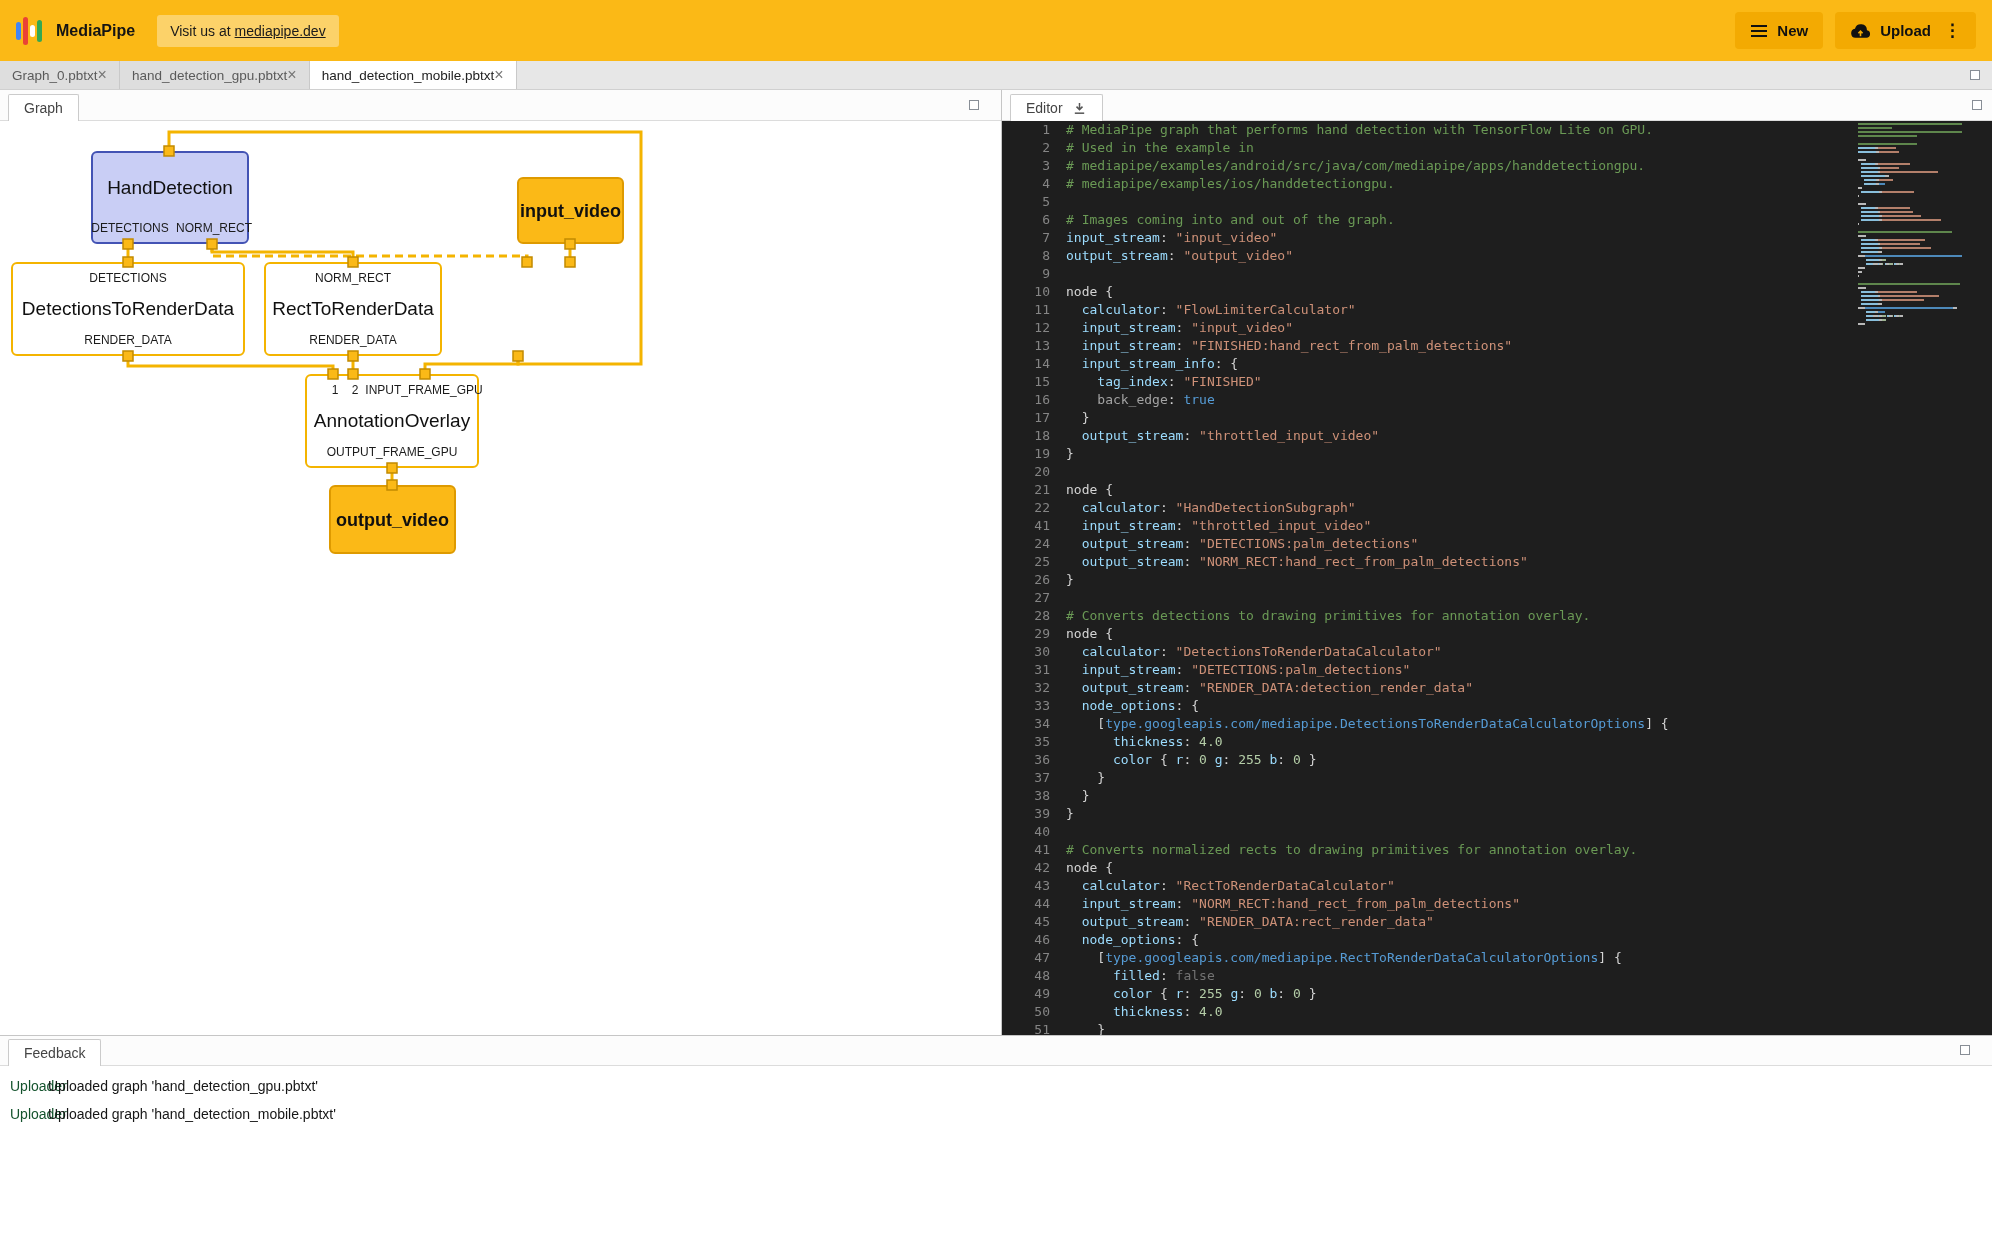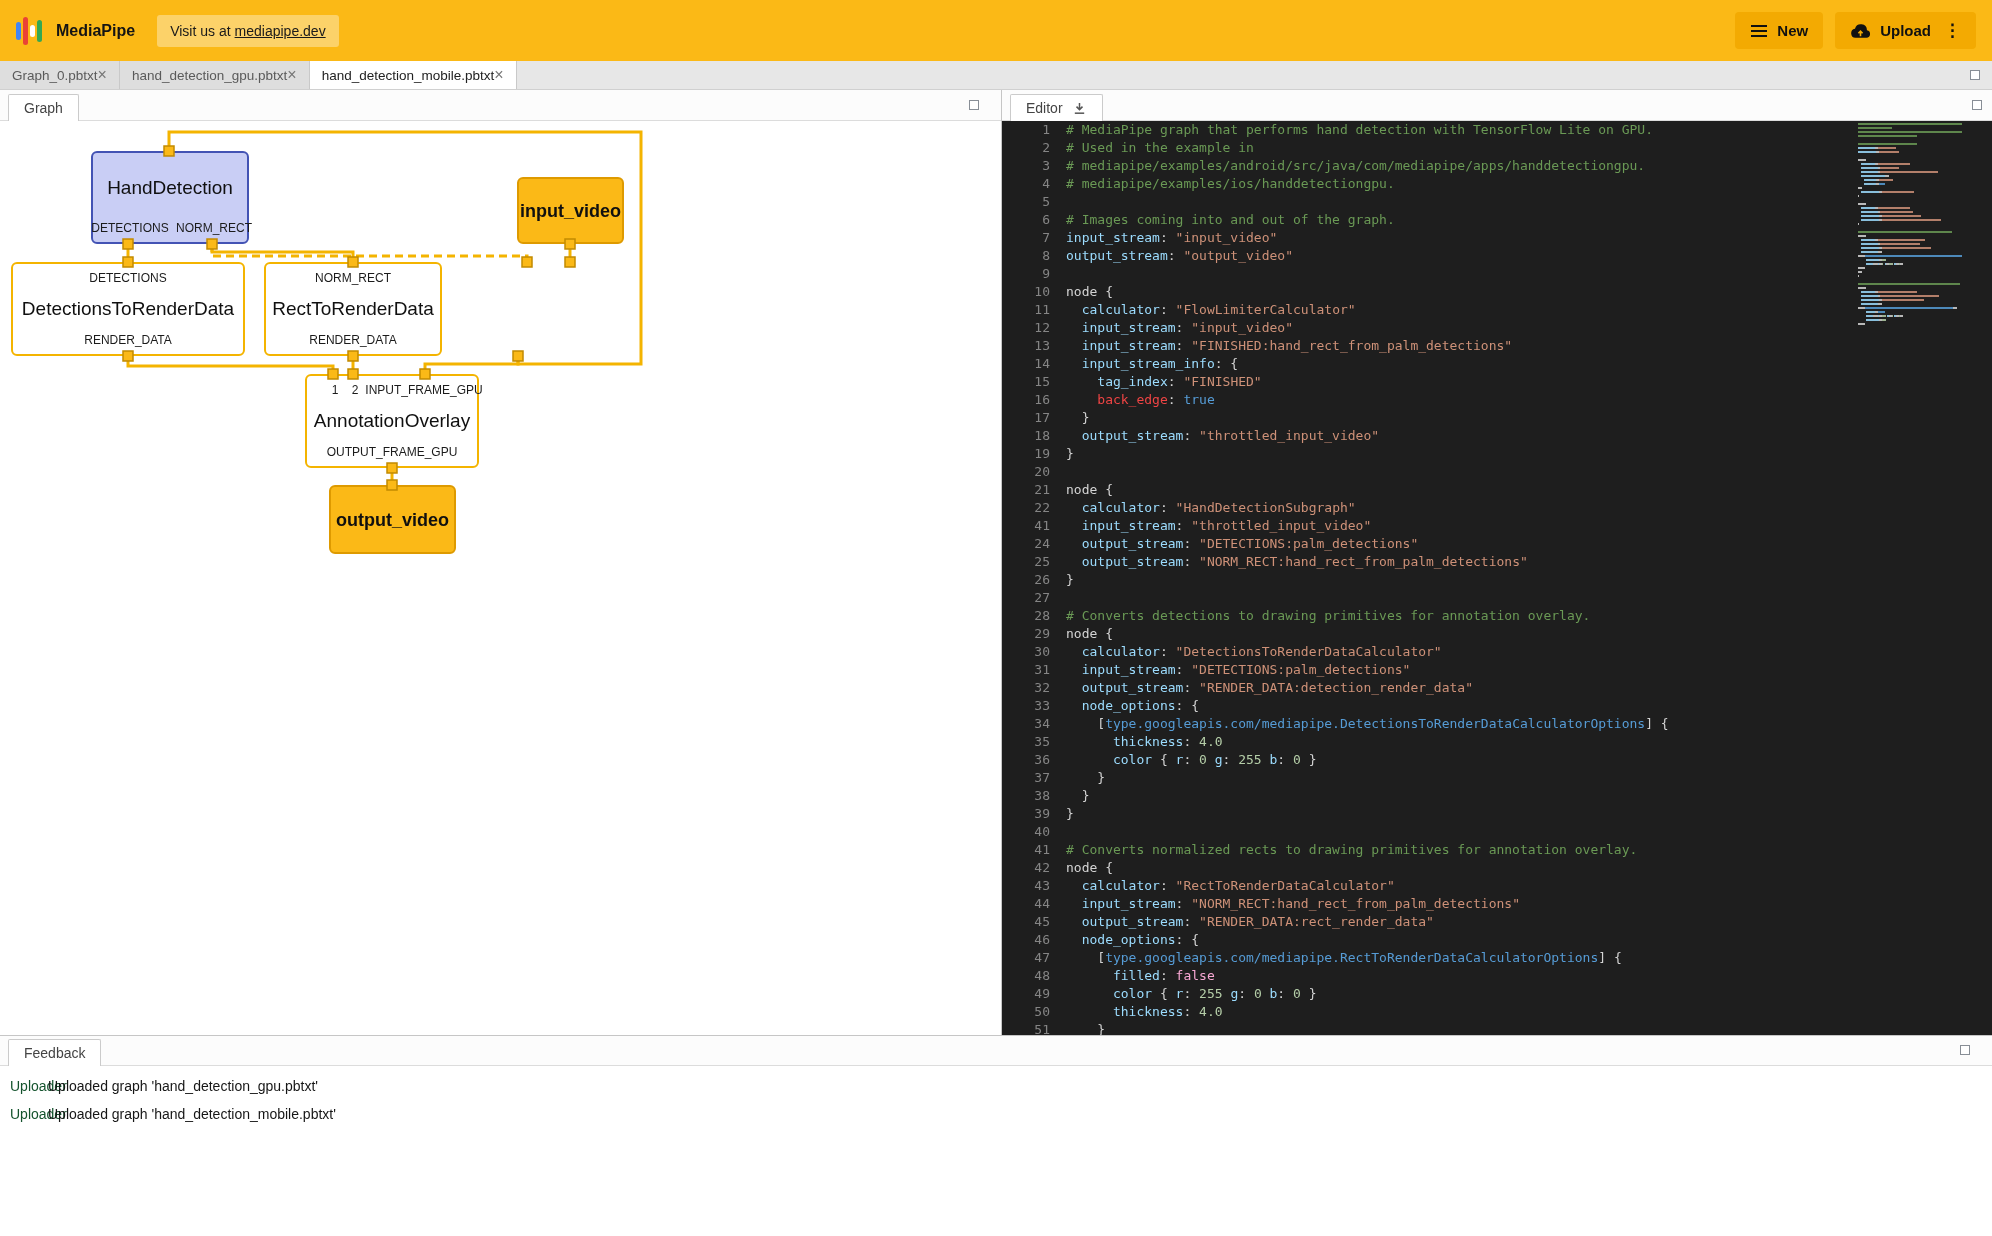--- a/index.html
+++ b/index.html
@@ -214,21 +214,21 @@
         <div class="code-line"><span class="ln">6</span><span style="color: rgb(106, 153, 85);"># Images coming into and out of the graph.</span></div>
         <div class="code-line"><span class="ln">7</span><span style="color: rgb(156, 220, 254);">input_stream</span><span style="color: rgb(212, 212, 212);">: </span><span style="color: rgb(206, 145, 120);">"input_video"</span></div>
         <div class="code-line"><span class="ln">8</span><span style="color: rgb(156, 220, 254);">output_stream</span><span style="color: rgb(212, 212, 212);">: </span><span style="color: rgb(206, 145, 120);">"output_video"</span></div>
         <div class="code-line"><span class="ln">9</span></div>
         <div class="code-line"><span class="ln">10</span><span style="color: rgb(212, 212, 212);">node {</span></div>
         <div class="code-line"><span class="ln">11</span><span style="color: rgb(212, 212, 212);">  </span><span style="color: rgb(156, 220, 254);">calculator</span><span style="color: rgb(212, 212, 212);">: </span><span style="color: rgb(206, 145, 120);">"FlowLimiterCalculator"</span></div>
         <div class="code-line"><span class="ln">12</span><span style="color: rgb(212, 212, 212);">  </span><span style="color: rgb(156, 220, 254);">input_stream</span><span style="color: rgb(212, 212, 212);">: </span><span style="color: rgb(206, 145, 120);">"input_video"</span></div>
         <div class="code-line"><span class="ln">13</span><span style="color: rgb(212, 212, 212);">  </span><span style="color: rgb(156, 220, 254);">input_stream</span><span style="color: rgb(212, 212, 212);">: </span><span style="color: rgb(206, 145, 120);">"FINISHED:hand_rect_from_palm_detections"</span></div>
         <div class="code-line"><span class="ln">14</span><span style="color: rgb(212, 212, 212);">  </span><span style="color: rgb(156, 220, 254);">input_stream_info</span><span style="color: rgb(212, 212, 212);">: {</span></div>
         <div class="code-line"><span class="ln">15</span><span style="color: rgb(212, 212, 212);">    </span><span style="color: rgb(156, 220, 254);">tag_index</span><span style="color: rgb(212, 212, 212);">: </span><span style="color: rgb(206, 145, 120);">"FINISHED"</span></div>
-        <div class="code-line"><span class="ln">16</span><span style="color: rgb(212, 212, 212);">    </span><span style="color: #ef4444;">back_edge</span><span style="color: rgb(212, 212, 212);">: </span><span style="color: rgb(86, 156, 214);">true</span></div>
+        <div class="code-line"><span class="ln">16</span><span style="color: rgb(212, 212, 212);">    </span><span style="color: #a3a3a3;">back_edge</span><span style="color: rgb(212, 212, 212);">: </span><span style="color: rgb(86, 156, 214);">true</span></div>
         <div class="code-line"><span class="ln">17</span><span style="color: rgb(212, 212, 212);">  }</span></div>
         <div class="code-line"><span class="ln">18</span><span style="color: rgb(212, 212, 212);">  </span><span style="color: rgb(156, 220, 254);">output_stream</span><span style="color: rgb(212, 212, 212);">: </span><span style="color: rgb(206, 145, 120);">"throttled_input_video"</span></div>
         <div class="code-line"><span class="ln">19</span><span style="color: rgb(212, 212, 212);">}</span></div>
         <div class="code-line"><span class="ln">20</span></div>
         <div class="code-line"><span class="ln">21</span><span style="color: rgb(212, 212, 212);">node {</span></div>
         <div class="code-line"><span class="ln">22</span><span style="color: rgb(212, 212, 212);">  </span><span style="color: rgb(156, 220, 254);">calculator</span><span style="color: rgb(212, 212, 212);">: </span><span style="color: rgb(206, 145, 120);">"HandDetectionSubgraph"</span></div>
         <div class="code-line"><span class="ln">41</span><span style="color: rgb(212, 212, 212);">  </span><span style="color: rgb(156, 220, 254);">input_stream</span><span style="color: rgb(212, 212, 212);">: </span><span style="color: rgb(206, 145, 120);">"throttled_input_video"</span></div>
         <div class="code-line"><span class="ln">24</span><span style="color: rgb(212, 212, 212);">  </span><span style="color: rgb(156, 220, 254);">output_stream</span><span style="color: rgb(212, 212, 212);">: </span><span style="color: rgb(206, 145, 120);">"DETECTIONS:palm_detections"</span></div>
         <div class="code-line"><span class="ln">25</span><span style="color: rgb(212, 212, 212);">  </span><span style="color: rgb(156, 220, 254);">output_stream</span><span style="color: rgb(212, 212, 212);">: </span><span style="color: rgb(206, 145, 120);">"NORM_RECT:hand_rect_from_palm_detections"</span></div>
         <div class="code-line"><span class="ln">26</span><span style="color: rgb(212, 212, 212);">}</span></div>
@@ -246,21 +246,21 @@
         <div class="code-line"><span class="ln">38</span><span style="color: rgb(212, 212, 212);">  }</span></div>
         <div class="code-line"><span class="ln">39</span><span style="color: rgb(212, 212, 212);">}</span></div>
         <div class="code-line"><span class="ln">40</span></div>
         <div class="code-line"><span class="ln">41</span><span style="color: rgb(106, 153, 85);"># Converts normalized rects to drawing primitives for annotation overlay.</span></div>
         <div class="code-line"><span class="ln">42</span><span style="color: rgb(212, 212, 212);">node {</span></div>
         <div class="code-line"><span class="ln">43</span><span style="color: rgb(212, 212, 212);">  </span><span style="color: rgb(156, 220, 254);">calculator</span><span style="color: rgb(212, 212, 212);">: </span><span style="color: rgb(206, 145, 120);">"RectToRenderDataCalculator"</span></div>
         <div class="code-line"><span class="ln">44</span><span style="color: rgb(212, 212, 212);">  </span><span style="color: rgb(156, 220, 254);">input_stream</span><span style="color: rgb(212, 212, 212);">: </span><span style="color: rgb(206, 145, 120);">"NORM_RECT:hand_rect_from_palm_detections"</span></div>
         <div class="code-line"><span class="ln">45</span><span style="color: rgb(212, 212, 212);">  </span><span style="color: rgb(156, 220, 254);">output_stream</span><span style="color: rgb(212, 212, 212);">: </span><span style="color: rgb(206, 145, 120);">"RENDER_DATA:rect_render_data"</span></div>
         <div class="code-line"><span class="ln">46</span><span style="color: rgb(212, 212, 212);">  </span><span style="color: rgb(156, 220, 254);">node_options</span><span style="color: rgb(212, 212, 212);">: {</span></div>
         <div class="code-line"><span class="ln">47</span><span style="color: rgb(212, 212, 212);">    [</span><span style="color: rgb(86, 156, 214);">type.googleapis.com/mediapipe.RectToRenderDataCalculatorOptions</span><span style="color: rgb(212, 212, 212);">] {</span></div>
-        <div class="code-line"><span class="ln">48</span><span style="color: rgb(212, 212, 212);">      </span><span style="color: rgb(156, 220, 254);">filled</span><span style="color: rgb(212, 212, 212);">: </span><span style="color: #f9a8d4;">false</span></div>
+        <div class="code-line"><span class="ln">48</span><span style="color: rgb(212, 212, 212);">      </span><span style="color: rgb(156, 220, 254);">filled</span><span style="color: rgb(212, 212, 212);">: </span><span style="color: #737373;">false</span></div>
         <div class="code-line"><span class="ln">49</span><span style="color: rgb(212, 212, 212);">      </span><span style="color: rgb(156, 220, 254);">color</span><span style="color: rgb(212, 212, 212);"> { </span><span style="color: rgb(156, 220, 254);">r</span><span style="color: rgb(212, 212, 212);">: </span><span style="color: rgb(181, 206, 168);">255</span><span style="color: rgb(212, 212, 212);"> </span><span style="color: rgb(156, 220, 254);">g</span><span style="color: rgb(212, 212, 212);">: </span><span style="color: rgb(181, 206, 168);">0</span><span style="color: rgb(212, 212, 212);"> </span><span style="color: rgb(156, 220, 254);">b</span><span style="color: rgb(212, 212, 212);">: </span><span style="color: rgb(181, 206, 168);">0</span><span style="color: rgb(212, 212, 212);"> }</span></div>
         <div class="code-line"><span class="ln">50</span><span style="color: rgb(212, 212, 212);">      </span><span style="color: rgb(156, 220, 254);">thickness</span><span style="color: rgb(212, 212, 212);">: </span><span style="color: rgb(181, 206, 168);">4.0</span></div>
         <div class="code-line"><span class="ln">51</span><span style="color: rgb(212, 212, 212);">    }</span></div>
       </div>
     <div id="minimap">
         <div class="mm-line"><span class="mm-tok" style="width: 105px; background: rgb(106, 153, 85);"></span></div>
         <div class="mm-line"><span class="mm-tok" style="width: 33.6px; background: rgb(106, 153, 85);"></span></div>
         <div class="mm-line"><span class="mm-tok" style="width: 103.6px; background: rgb(106, 153, 85);"></span></div>
         <div class="mm-line"><span class="mm-tok" style="width: 58.8px; background: rgb(106, 153, 85);"></span></div>
         <div class="mm-line"></div>

